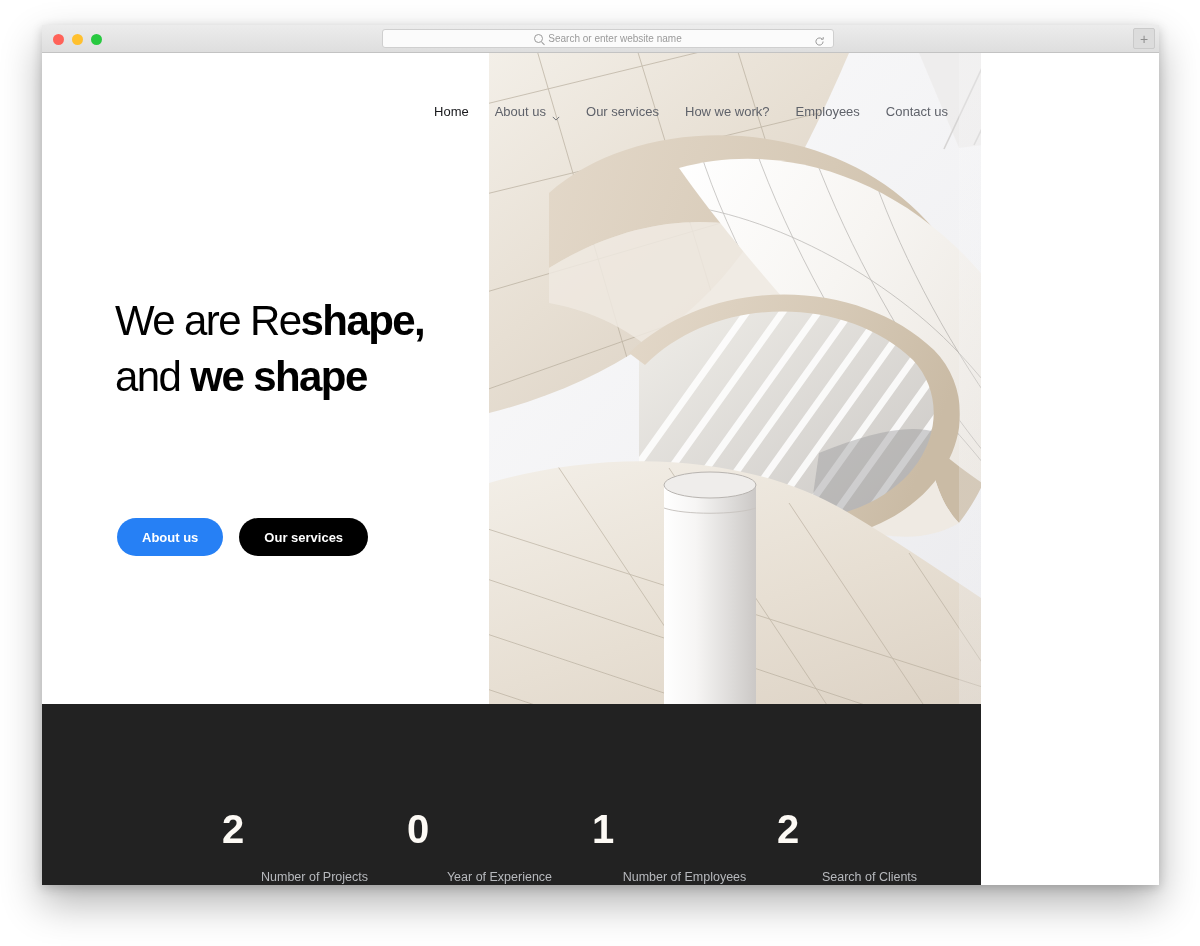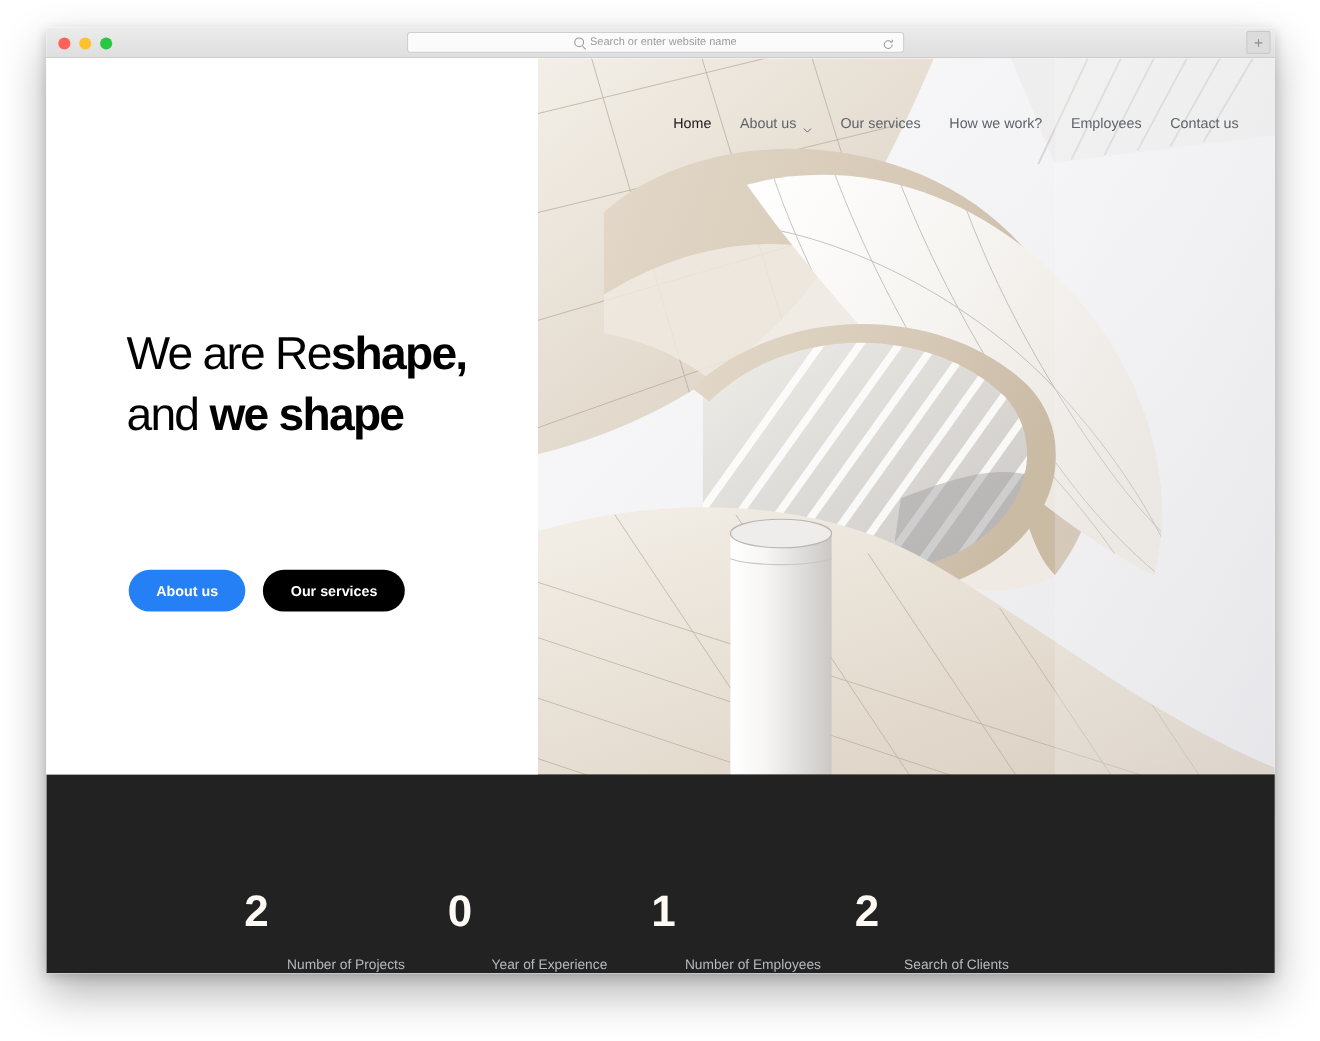--- a/index.html
+++ b/index.html
@@ -37,21 +37,21 @@
     display: flex;
     gap: 8px;
   }
   .tl { width: 11px; height: 11px; border-radius: 50%; display: block; }
   .tl.red    { background: #ff6259; }
   .tl.yellow { background: #ffc02e; }
   .tl.green  { background: #28c940; }
 
   .addressbar {
     position: absolute;
-    left: 328px; top: 4px;
+    left: 340px; top: 4px;
     width: 452px; height: 19px;
     background: #fbfbfb;
     border: 1px solid #cfcfcf;
     border-radius: 3px;
     display: flex;
     align-items: center;
     justify-content: center;
   }
   .addressbar .ab-inner {
     display: flex;
@@ -97,21 +97,21 @@
     align-items: center;
     justify-content: center;
     color: #8e8e8e;
     font-size: 14px;
     line-height: 1;
   }
 
   
   .viewport {
     position: relative;
-    width: 1117px;
+    width: 939px;
     height: 832px;
     background: #ffffff;
     overflow: hidden;
   }
 
   
   .hero-photo {
     position: absolute;
     left: 447px;
     top: 0;

